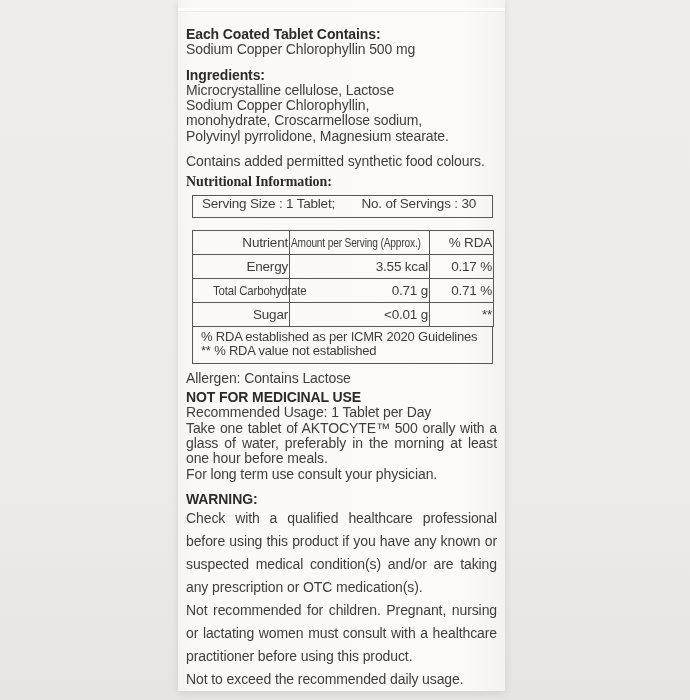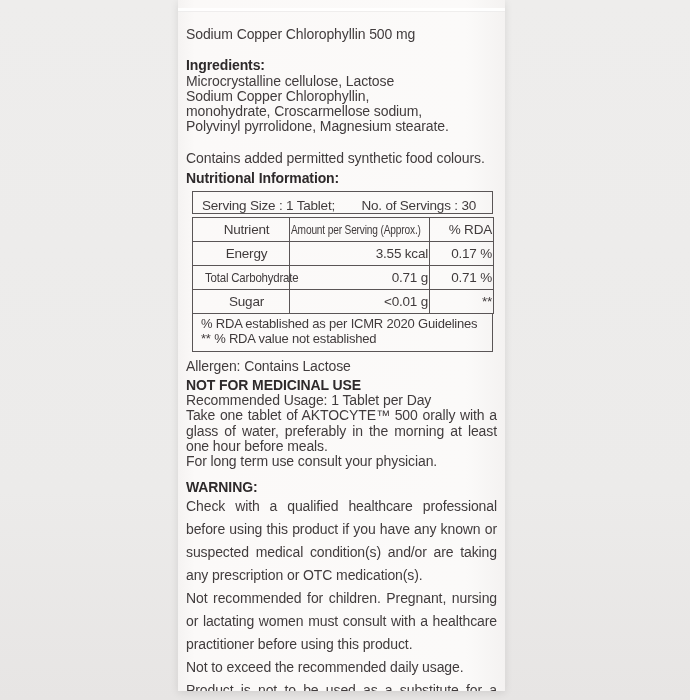--- a/index.html
+++ b/index.html
@@ -24,63 +24,64 @@
     border-bottom:1px solid rgba(120,115,112,0.12);
   }
   .content{
     position:relative;
     padding:27px 8px 0 8px;
     color:#413c3d;
     font-size:14px;line-height:15.3px;
     letter-spacing:-0.1px;
   }
   .h{font-weight:700;color:#2e2a2b;}
-  .mt-sm{margin-top:5px;}
-  .mt-md{margin-top:16px;}
+  .mt-sm{margin-top:5px;font-family:Liberation Serif, serif;}
+  .mt-md{margin-top:10px;}
   .just{text-align:justify;margin:0;}
   .warn-text{line-height:23px;}
 
   
   .tbox{
     margin:5px 0 0 6px;width:301px;
     font-size:13.5px;color:#403b3c;letter-spacing:-0.2px;
   }
   .serving-row{
     box-sizing:border-box;
     border:1px solid #5a5556;height:23px;
-    display:flex;justify-content:space-between;align-items:flex-end;
-    padding:0 16px 0 9px;margin-bottom:3px;
+    display:flex;justify-content:space-between;align-items:flex-start;
+    padding:0 16px 0 9px;margin-bottom:12px;
   }
   table.nutri{
     border-collapse:collapse;table-layout:fixed;width:301px;
   }
   table.nutri th,table.nutri td{
     border:1px solid #5a5556;height:21px;
     font-weight:400;white-space:nowrap;overflow:visible;
   }
   col.c1{width:97px;}col.c2{width:140px;}col.c3{width:64px;}
-  .cell-left{text-align:center;padding-left:12px;}
+  .cell-left{text-align:right;padding-left:20px;}
   .cell-center{text-align:right;}
   .cond{display:inline-block;transform:scaleX(0.78);transform-origin:0 50%;font-size:13px;}
   .cond2{display:inline-block;transform:scaleX(0.88);transform-origin:0 50%;font-size:13px;}
   .footnote{
     box-sizing:border-box;width:301px;
     border:1px solid #5a5556;border-top:none;
     padding:3px 4px 4px 8px;
     font-size:13px;line-height:14.6px;letter-spacing:-0.2px;
   }
 </style>
 </head>
 <body>
 
 <div class="scene">
   <div class="panel">
     <div class="crease"></div>
     <div class="content">
 
+      <div class="h">Each Coated Tablet Contains:</div>
       <div>Sodium Copper Chlorophyllin 500 mg</div>
 
       <div class="h mt-md">Ingredients:</div>
       <div>Microcrystalline cellulose, Lactose</div>
       <div>Sodium Copper Chlorophyllin,</div>
       <div>monohydrate, Croscarmellose sodium,</div>
       <div>Polyvinyl pyrrolidone, Magnesium stearate.</div>
 
       <div class="mt-md">Contains added permitted synthetic food colours.</div>
 

